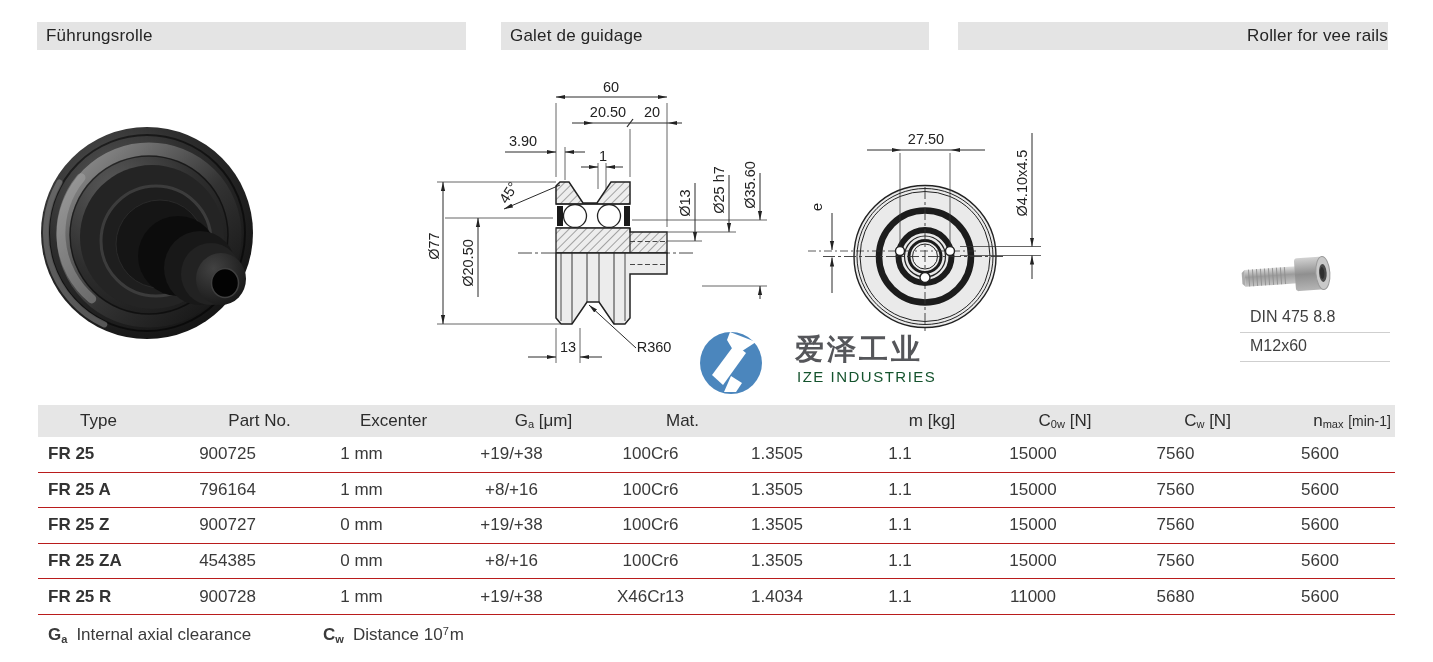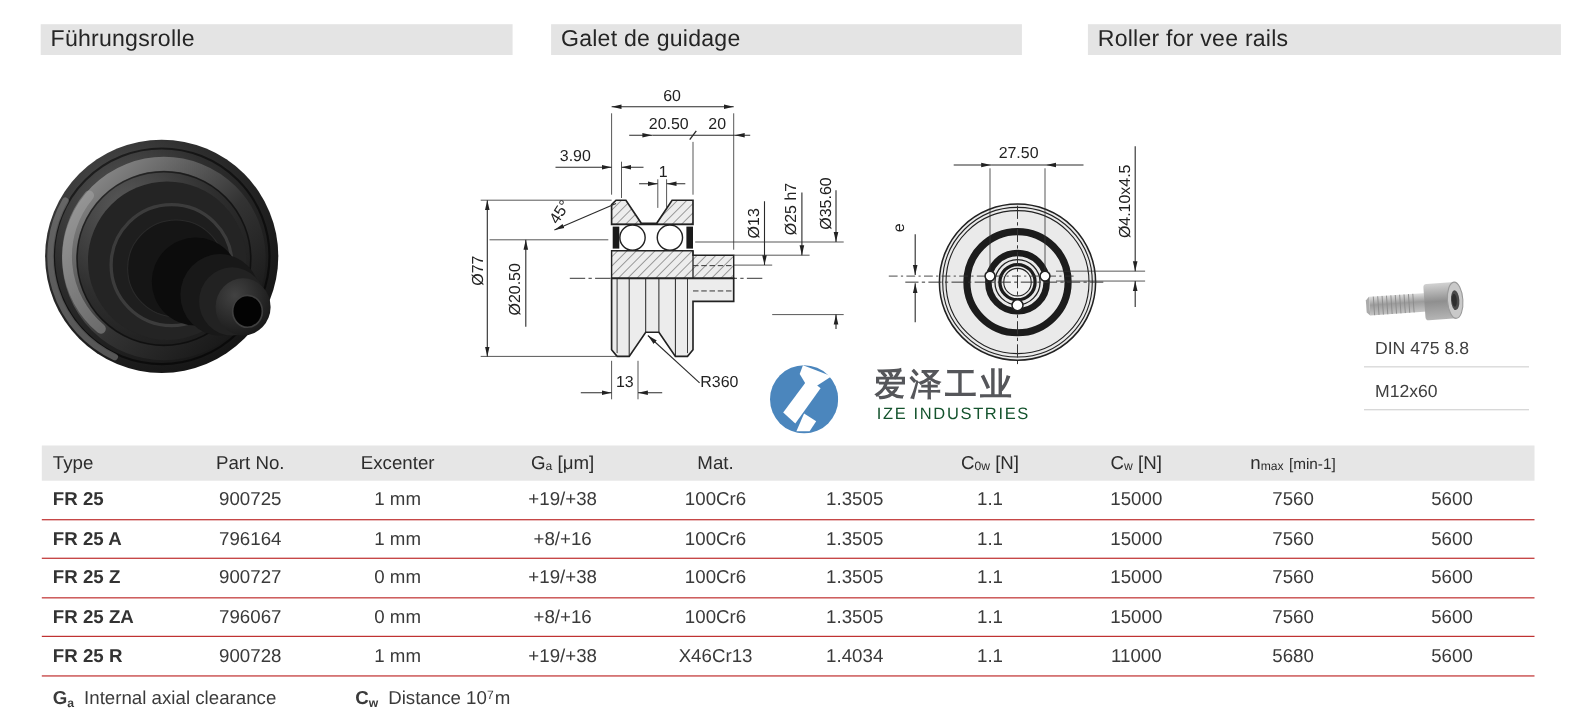--- a/index.html
+++ b/index.html
@@ -1,45 +1,45 @@
 <!DOCTYPE html>
 <html><head>
 <meta charset="utf-8">
 <style>
   html,body{margin:0;padding:0;}
   body{
     position:relative;width:1433px;height:662px;background:#ffffff;overflow:hidden;
     font-family:"Liberation Sans","DejaVu Sans",sans-serif;color:#333;
   }
   .bar{position:absolute;top:22px;height:28px;background:#e4e4e4;box-sizing:border-box;
-       display:flex;align-items:center;padding-left:9px;font-size:21px;color:#252525;letter-spacing:.2px;}
+       display:flex;align-items:center;padding-left:9px;font-size:17px;color:#252525;letter-spacing:.2px;}
   #bar-de{left:37px;width:429px;}
   #bar-fr{left:501px;width:428px;}
-  #bar-en{left:989px;width:430px;}
+  #bar-en{left:958px;width:430px;justify-content:flex-end;}
 
   svg text{font-family:"Liberation Sans","DejaVu Sans",sans-serif;}
   .dimtext{font-size:14.5px;fill:#222;}
 
   
   #screw-block{position:absolute;left:1240px;top:252px;width:150px;}
   #screw-block .lbl{font-size:16px;color:#3f3f3f;padding-left:10px;}
   #screw-block .rule{border-top:1px solid #cfcfcf;height:0;margin-top:6px;}
   #din-label{margin-top:8px;}
-  #size-label{margin-top:14px;}
+  #size-label{margin-top:4px;}
 
   
   #watermark{position:absolute;left:700px;top:330px;width:240px;height:64px;}
   #watermark .cn{position:absolute;left:95px;top:0px;font-size:29px;font-weight:bold;
                  color:#55565a;letter-spacing:3px;white-space:nowrap;}
   #watermark .en{position:absolute;left:97px;top:38px;font-size:15px;color:#14532d;letter-spacing:1.5px;}
 
   
   #table-wrap{position:absolute;left:38px;top:405px;width:1357px;font-size:17px;color:#3a3a3a;}
   .trow{display:grid;grid-template-columns:132px 117px 151px 149px 129px 124px 122px 144px 141px 148px;}
-  #table-header-row{background:#e6e6e6;height:32px;color:#2c2c2c;}
+  #table-header-row{background:#e6e6e6;height:32px;color:#2c2c2c;padding-left:32px;}
   .trow .cell{display:flex;align-items:center;justify-content:center;padding-right:2px;box-sizing:border-box;white-space:pre;}
   .trow .cell.left{justify-content:flex-start;padding-left:10px;}
   #table-body .trow{height:34.6px;border-bottom:1px solid #b91c1c;}
   #table-body .trow .cell.type{font-weight:bold;color:#333;}
   .sub{font-size:0.65em;position:relative;top:0.28em;}
   .small{font-size:0.82em;}
   .sym{font-weight:bold;}
   .symsub{font-weight:bold;font-size:0.65em;position:relative;top:0.28em;}
   .sup{font-size:0.65em;position:relative;top:-0.45em;}
   .suptail{margin-left:1px;}
@@ -285,20 +285,21 @@
 </div>
 
 <div id="table-wrap">
   <div class="trow" id="table-header-row">
       <div class="cell c0 left"><span>Type</span></div>
       <div class="cell c1"><span>Part No.</span></div>
       <div class="cell c2"><span>Excenter</span></div>
       <div class="cell c3"><span>G</span><span class="sub">a</span><span> [μm]</span></div>
       <div class="cell c4"><span>Mat.</span></div>
       <div class="cell c5"><span></span></div>
+      <div class="cell c6"><span>m [kg]</span></div>
       <div class="cell c7"><span>C</span><span class="sub">0w</span><span> [N]</span></div>
       <div class="cell c8"><span>C</span><span class="sub">w</span><span> [N]</span></div>
       <div class="cell c9"><span>n</span><span class="sub">max</span><span> </span><span class="small">[min-1]</span></div>
     </div>
   <div id="table-body">
       <div class="trow">
         <div class="cell c0 left type">FR 25</div>
         <div class="cell c1">900725</div>
         <div class="cell c2">1 mm</div>
         <div class="cell c3">+19/+38</div>
@@ -328,21 +329,21 @@
         <div class="cell c3">+19/+38</div>
         <div class="cell c4">100Cr6</div>
         <div class="cell c5">1.3505</div>
         <div class="cell c6">1.1</div>
         <div class="cell c7">15000</div>
         <div class="cell c8">7560</div>
         <div class="cell c9">5600</div>
       </div>
       <div class="trow">
         <div class="cell c0 left type">FR 25 ZA</div>
-        <div class="cell c1">796067</div>
+        <div class="cell c1">454385</div>
         <div class="cell c2">0 mm</div>
         <div class="cell c3">+8/+16</div>
         <div class="cell c4">100Cr6</div>
         <div class="cell c5">1.3505</div>
         <div class="cell c6">1.1</div>
         <div class="cell c7">15000</div>
         <div class="cell c8">7560</div>
         <div class="cell c9">5600</div>
       </div>
       <div class="trow">

